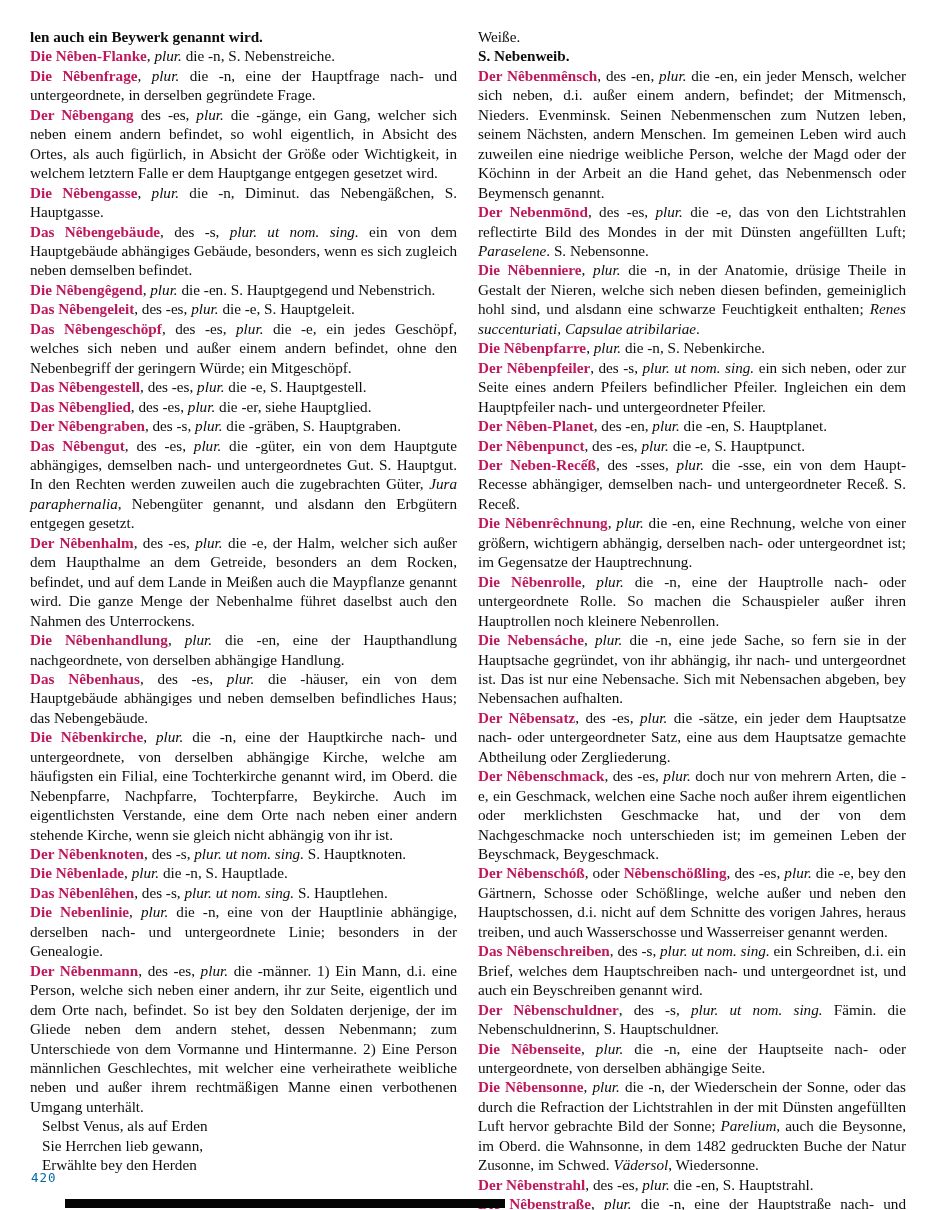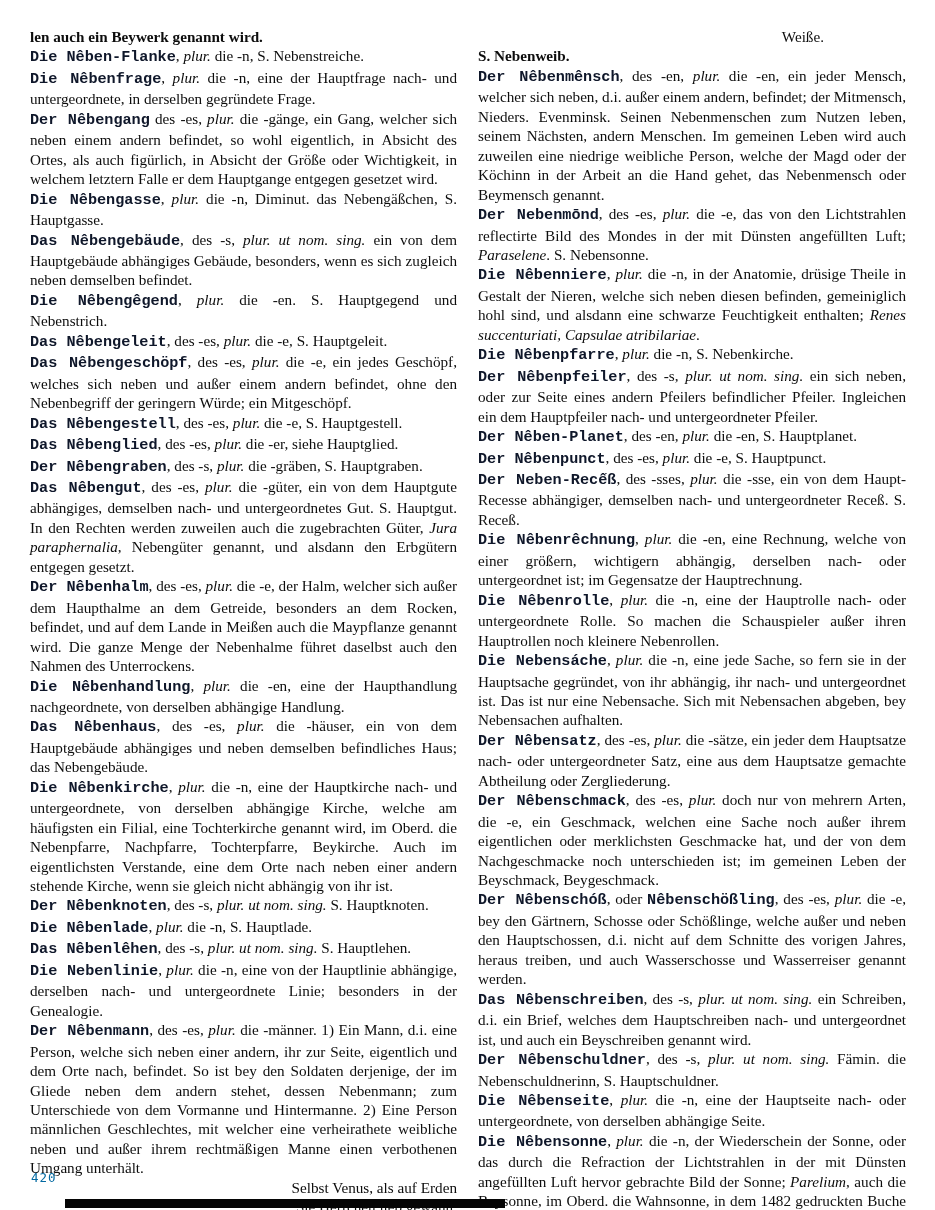--- a/index.html
+++ b/index.html
@@ -12,23 +12,23 @@
   .col {
     position:absolute; top:27px;
     font-size:15.2px; line-height:19.45px;
     text-align:justify;
     hyphens:auto; -webkit-hyphens:auto;
   }
   #col-left  { left:30px;  width:427px; }
   #col-right { left:478px; width:428px; }
   .col p { margin:0; padding:0; text-align:justify; }
   .col p.cont { text-align:justify;font-weight:bold; }
-  .col p.verse { text-align:right; margin-left:12px; }
-  .col p.catchword { text-align:right; padding-right:82px; }
-  .col b { font-weight:bold; color:#0f172a;font-family:Liberation Mono, monospace; }
+  .col p.verse { text-align:left; margin-left:12px; }
+  .col p.catchword { text-align:left; padding-right:82px; }
+  .col b { font-weight:bold; color:#be185d; }
   .col i { font-style:italic; }
   .page-number {
     position:absolute; left:31px; top:1170px;
     font-family:"DejaVu Sans Mono","Liberation Mono",monospace;
     font-size:12.5px; color:#0369a1; letter-spacing:1px;
   }
   .bottom-bar {
     position:absolute; left:65px; top:1199px; width:440px; height:9px;
     background:#050505;
   }

